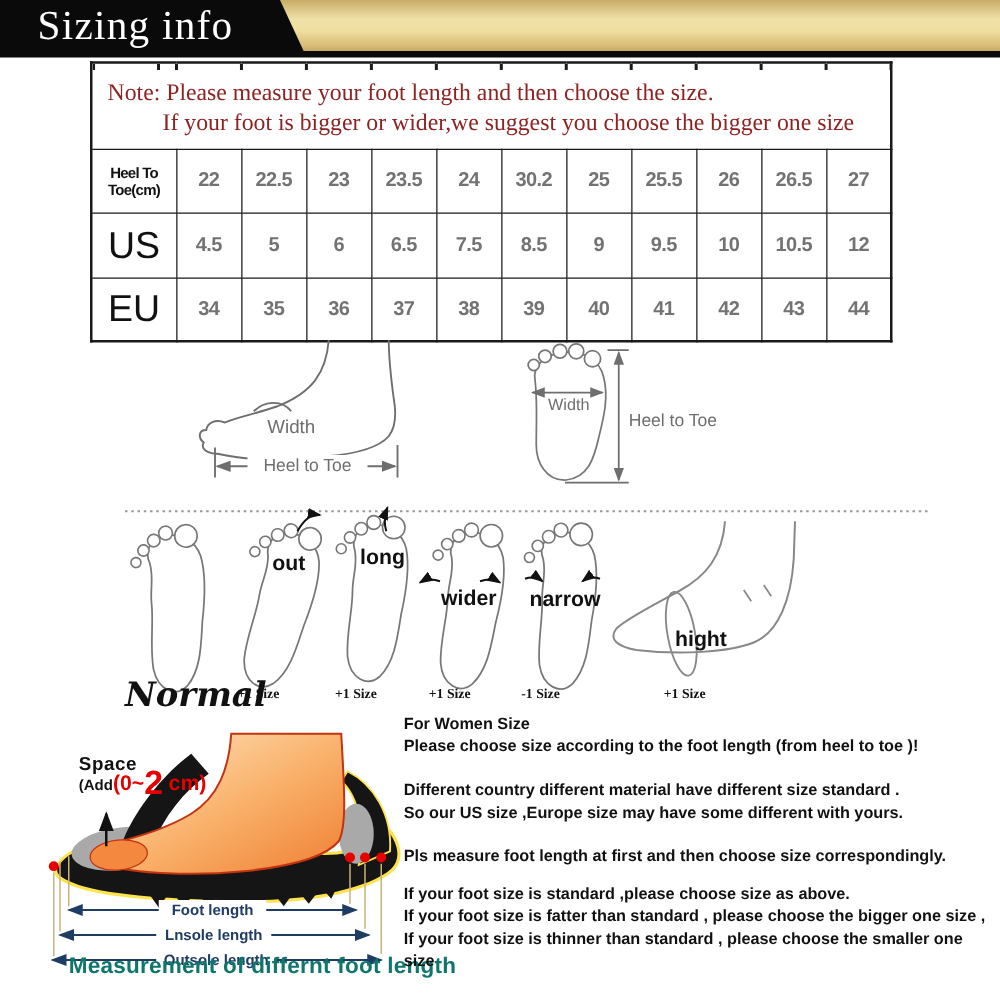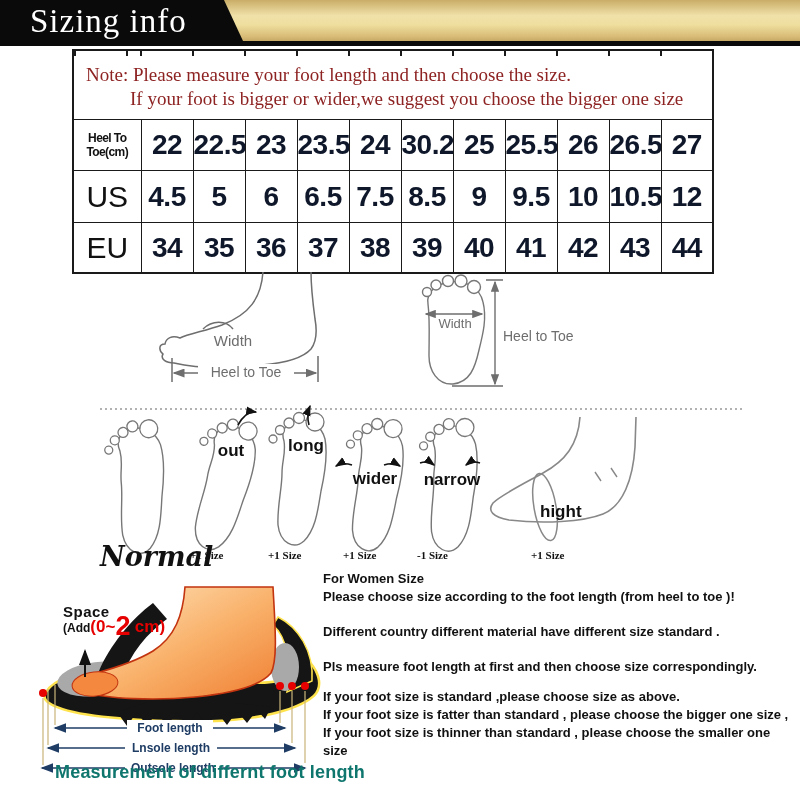--- a/index.html
+++ b/index.html
@@ -24,21 +24,21 @@
   .note-ticks{height:5px;width:100%;
       background:repeating-linear-gradient(90deg,#1a1a1a 0 2px,transparent 2px 52px);
       background-position:66px 0;}
   .note-l1{color:#8e2323;font-family:"Liberation Serif",serif;font-size:19px;
            padding:8px 0 0 12px;white-space:nowrap;}
   .note-l2{color:#8e2323;font-family:"Liberation Serif",serif;font-size:19px;
            padding:2px 0 0 56px;white-space:nowrap;}
   tr.r-head td{height:50px;}
   tr.r-us td{height:51px;}
   tr.r-eu td{height:49px;}
-  .cell-num{font-weight:700;font-size:28px;letter-spacing:-0.5px;color:#0f172a;}
+  .cell-num{font-weight:700;font-size:16px;letter-spacing:-0.5px;color:#737373;}
   .lab-small{font-weight:700;font-size:12px;letter-spacing:-0.6px;color:#111;}
   .lab-big{font-size:30px;color:#111;}
 
   
   .svg-measure{position:absolute;left:0;top:272px;}
   .svg-feet{position:absolute;left:0;top:405px;}
   .svg-shoe{position:absolute;left:35px;top:585px;}
 
   
   .fsz{position:absolute;top:549px;width:78px;text-align:left;
@@ -283,20 +283,21 @@
 
   <div class="shoe-caption">Measurement of differnt foot length</div>
 
   <div class="size-notes">
     <p>
       <span>For Women Size</span><br>
       <span>Please choose size according to the foot length (from heel to toe )!</span>
     </p>
     <p>
       <span>Different country different material have different size standard .</span><br>
+      <span>So our US size ,Europe size may have some different with yours.</span>
     </p>
     <p class="tight">
       <span>Pls measure foot length at first and then choose size correspondingly.</span>
     </p>
     <p class="last">
       <span>If your foot size is standard ,please choose size as above.</span><br>
       <span>If your foot size is fatter than standard , please choose the bigger one size ,</span><br>
       <span>If your foot size is thinner than standard , please choose the smaller one size</span>
     </p>
   </div>

